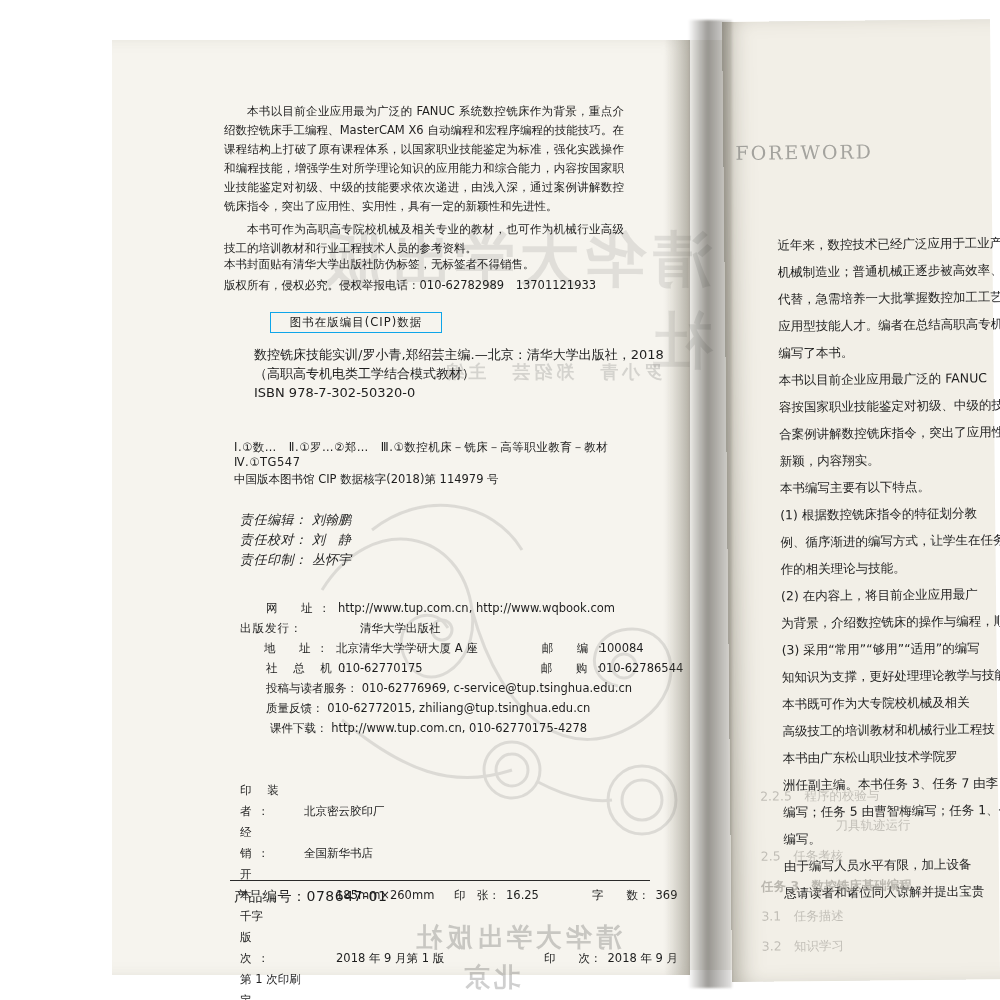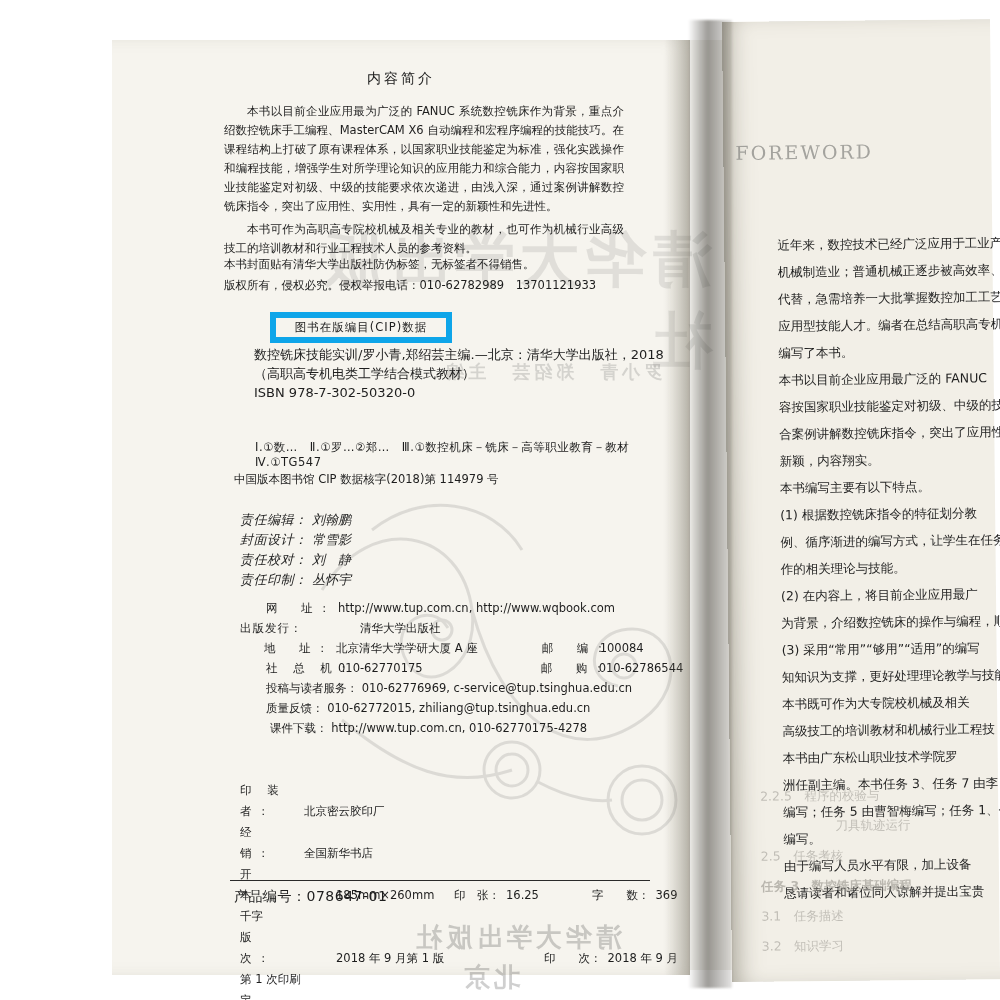--- a/index.html
+++ b/index.html
@@ -78,27 +78,27 @@
     position:absolute;left:112px;top:62px;width:400px;
     font-size:11.5px;line-height:19px;text-align:justify;color:#1e1e1e;
   }
   .blurb p{margin:0 0 4px 0;text-indent:2em;}
   .notice{
     position:absolute;left:112px;top:215px;width:430px;font-size:11.5px;line-height:19px;
   }
   .notice div{margin-bottom:2px;}
   .cip-head{
     position:absolute;left:158px;top:272px;width:170px;text-align:center;
-    font-size:11.5px;border:6px solid #0ea5e9;padding:2px 0;letter-spacing:1px;
+    font-size:11.5px;border:1px solid #0ea5e9;padding:2px 0;letter-spacing:1px;
   }
   .cip-body{
     position:absolute;left:142px;top:305px;width:420px;font-size:13px;line-height:19px;
   }
   .cip-class{
-    position:absolute;left:122px;top:400px;width:450px;font-size:11.5px;letter-spacing:.5px;margin-left:21px;
+    position:absolute;left:122px;top:400px;width:450px;font-size:11.5px;letter-spacing:.5px;
   }
   .cip-num{
     position:absolute;left:122px;top:432px;width:450px;font-size:11.5px;
   }
   .staff{
     position:absolute;left:128px;top:470px;width:300px;font-size:13px;line-height:20px;font-style:italic;
   }
   .staff .row span.k{display:inline-block;width:72px;letter-spacing:.5px;}
   .pub{
     position:absolute;left:128px;top:558px;width:430px;font-size:11.5px;line-height:20px;
@@ -206,21 +206,20 @@
         <circle cx="330" cy="330" r="34"></circle>
         <circle cx="330" cy="330" r="20"></circle>
         <path d="M226,312 C260,330 286,332 300,330"></path>
         <path d="M60,60 C110,20 180,30 210,80"></path>
       </g>
     </svg>
     <div class="ghost ghost-bottom">清华大学出版社</div>
     <div class="ghost ghost-bottom2">北京</div>
 
     <div class="content">
-      <div class="sec-title">内容简介</div>
 
       <div class="blurb">
         <p>本书以目前企业应用最为广泛的 FANUC 系统数控铣床作为背景，重点介绍数控铣床手工编程、MasterCAM X6 自动编程和宏程序编程的技能技巧。在课程结构上打破了原有课程体系，以国家职业技能鉴定为标准，强化实践操作和编程技能，增强学生对所学理论知识的应用能力和综合能力，内容按国家职业技能鉴定对初级、中级的技能要求依次递进，由浅入深，通过案例讲解数控铣床指令，突出了应用性、实用性，具有一定的新颖性和先进性。</p>
         <p>本书可作为高职高专院校机械及相关专业的教材，也可作为机械行业高级技工的培训教材和行业工程技术人员的参考资料。</p>
       </div>
 
       <div class="notice">
         <div>本书封面贴有清华大学出版社防伪标签，无标签者不得销售。</div>
         <div>版权所有，侵权必究。侵权举报电话：010-62782989　13701121933</div>
       </div>
@@ -231,21 +230,20 @@
         <div>数控铣床技能实训/罗小青,郑绍芸主编.—北京：清华大学出版社，2018</div>
         <div>（高职高专机电类工学结合模式教材）</div>
         <div>ISBN 978-7-302-50320-0</div>
       </div>
 
       <div class="cip-class">Ⅰ.①数…　Ⅱ.①罗…②郑…　Ⅲ.①数控机床－铣床－高等职业教育－教材　Ⅳ.①TG547</div>
       <div class="cip-num">中国版本图书馆 CIP 数据核字(2018)第 114979 号</div>
 
       <div class="staff">
         <div class="row"><span class="k">责任编辑：</span><span>刘翰鹏</span></div>
-        <div class="row"><span class="k">封面设计：</span><span>常雪影</span></div>
         <div class="row"><span class="k">责任校对：</span><span>刘　静</span></div>
         <div class="row"><span class="k">责任印制：</span><span>丛怀宇</span></div>
       </div>
 
       <div class="pub">
         <div class="row">
           <span class="k" style="margin-left:26px">网　址：</span><span>http://www.tup.com.cn, http://www.wqbook.com</span>
         </div>
         <div class="row">
           <span class="k2">出版发行：</span><span>清华大学出版社</span>

